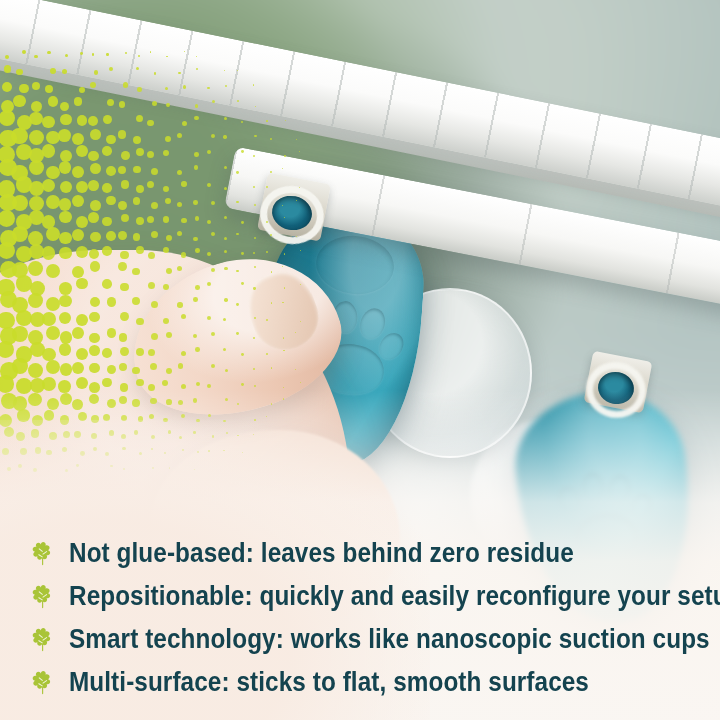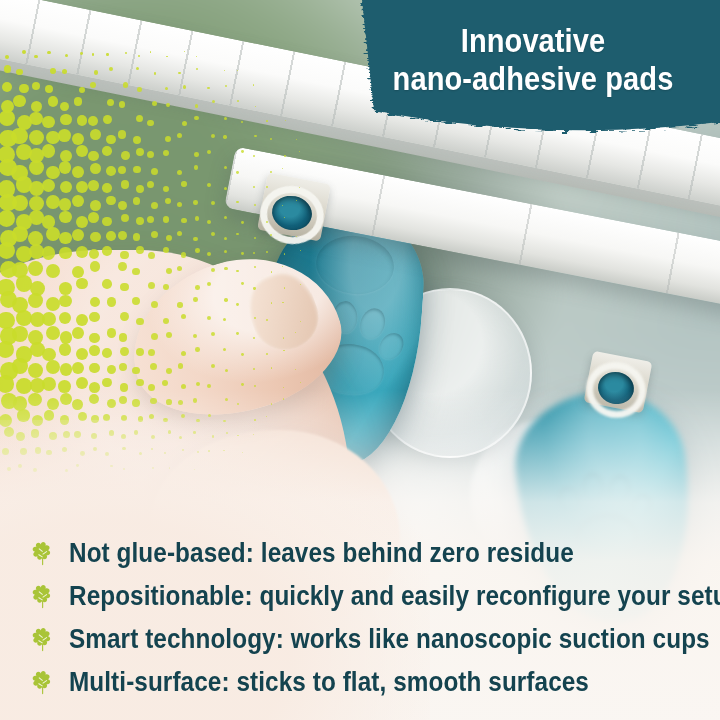--- a/index.html
+++ b/index.html
@@ -662,36 +662,20 @@
       <i style="left: 122.6px; top: 422.1px; width: 2.2px; height: 2.2px; background: rgb(201, 220, 43); opacity: 0.88;"></i>
       <i style="left: 152.4px; top: 421.1px; width: 1.8px; height: 1.8px; background: rgb(201, 220, 43); opacity: 0.86;"></i>
       <i style="left: 168.7px; top: 421.3px; width: 1.5px; height: 1.5px; background: rgb(201, 220, 43); opacity: 0.86;"></i>
       <i style="left: 193.9px; top: 422.7px; width: 1.2px; height: 1.2px; background: rgb(201, 220, 43); opacity: 0.84;"></i>
     </div>
 
   <div class="wash">
     <div class="wash-left"></div>
   </div>
 
-  <div class="banner">
-    <svg width="420" height="150" viewBox="0 0 420 150" aria-hidden="true">
-      <defs>
-        <filter id="rough" x="-12%" y="-12%" width="130%" height="130%">
-          <feTurbulence type="fractalNoise" baseFrequency="0.07 0.55" numOctaves="3" seed="7" result="n"></feTurbulence>
-          <feDisplacementMap in="SourceGraphic" in2="n" scale="13" xChannelSelector="R" yChannelSelector="G"></feDisplacementMap>
-        </filter>
-      </defs>
-      <path d="M 62 0 L 420 0 L 420 122 Q 300 136 190 126 Q 118 120 74 110 Z" fill="#1e5d6e" filter="url(#rough)"></path>
-      <path d="M 62 0 L 420 0 L 420 122 Q 300 136 190 126 Q 118 120 74 110 Z" fill="#1e5d6e"></path>
-    </svg>
-    <div class="banner-text">
-      <div>Innovative</div>
-      <div>nano-adhesive pads</div>
-    </div>
-  </div>
 
   <div class="bullets">
 
     <div class="bullet">
       <span class="bullet-icon">
         <svg viewBox="0 0 32 32" aria-hidden="true">
           <g fill="#a9c437">
             <path d="M16 4c1.7 0 2.9 1.3 2.9 2.9 0 1-.5 1.9-1.3 2.4 1-.4 2.2-.2 3.1.5 1.2 1 1.4 2.8.4 4-.6.8-1.6 1.2-2.5 1.1 1 .3 1.8 1.1 2.1 2.2.5 1.5-.4 3.1-1.9 3.6-1 .3-2.1 0-2.8-.7.6.8.8 1.9.4 2.9-.6 1.5-2.3 2.2-3.7 1.5-1-.4-1.6-1.3-1.8-2.3-.1 1-.7 1.9-1.7 2.4-1.4.7-3.1.1-3.8-1.4-.4-1-.3-2.1.3-2.9-.7.7-1.8 1-2.8.6-1.5-.5-2.3-2.2-1.7-3.7.4-1 1.2-1.7 2.2-1.9-1 0-1.9-.5-2.5-1.3-.9-1.3-.6-3.1.7-4 .9-.6 2-.7 3-.3-.8-.6-1.3-1.5-1.2-2.5" opacity="0"></path>
             <path d="M16.2 3.2c1.5 0 2.7 1.2 2.7 2.7 0 .5-.1.9-.3 1.3 1.1-.8 2.6-.7 3.6.3 1.1 1.1 1.1 2.8 0 3.8-.3.3-.7.6-1.1.7 1.4.1 2.5 1.3 2.5 2.7 0 1.5-1.2 2.7-2.7 2.7-.4 0-.8-.1-1.2-.3.9 1 .9 2.6-.1 3.6-1.1 1.1-2.8 1.1-3.8 0-.3-.3-.5-.6-.6-1-.2 1.3-1.3 2.4-2.7 2.4-1.5 0-2.7-1.2-2.7-2.7 0-.4.1-.8.3-1.2-1 .9-2.6.9-3.6-.1-1.1-1.1-1.1-2.8 0-3.8.3-.3.7-.6 1.1-.7C6.2 13.5 5 12.3 5 10.9c0-1.5 1.2-2.7 2.7-2.7.5 0 .9.1 1.3.3-.9-1.1-.8-2.6.2-3.6 1.1-1.1 2.8-1.1 3.8 0 .3.3.5.6.6 1 .2-1.4 1.3-2.5 2.6-2.7z"></path>
             <path d="M15.6 11.6c.3 0 .6.3.6.6v15.1c0 .3-.3.6-.6.6s-.6-.3-.6-.6V12.2c0-.3.3-.6.6-.6z"></path>

